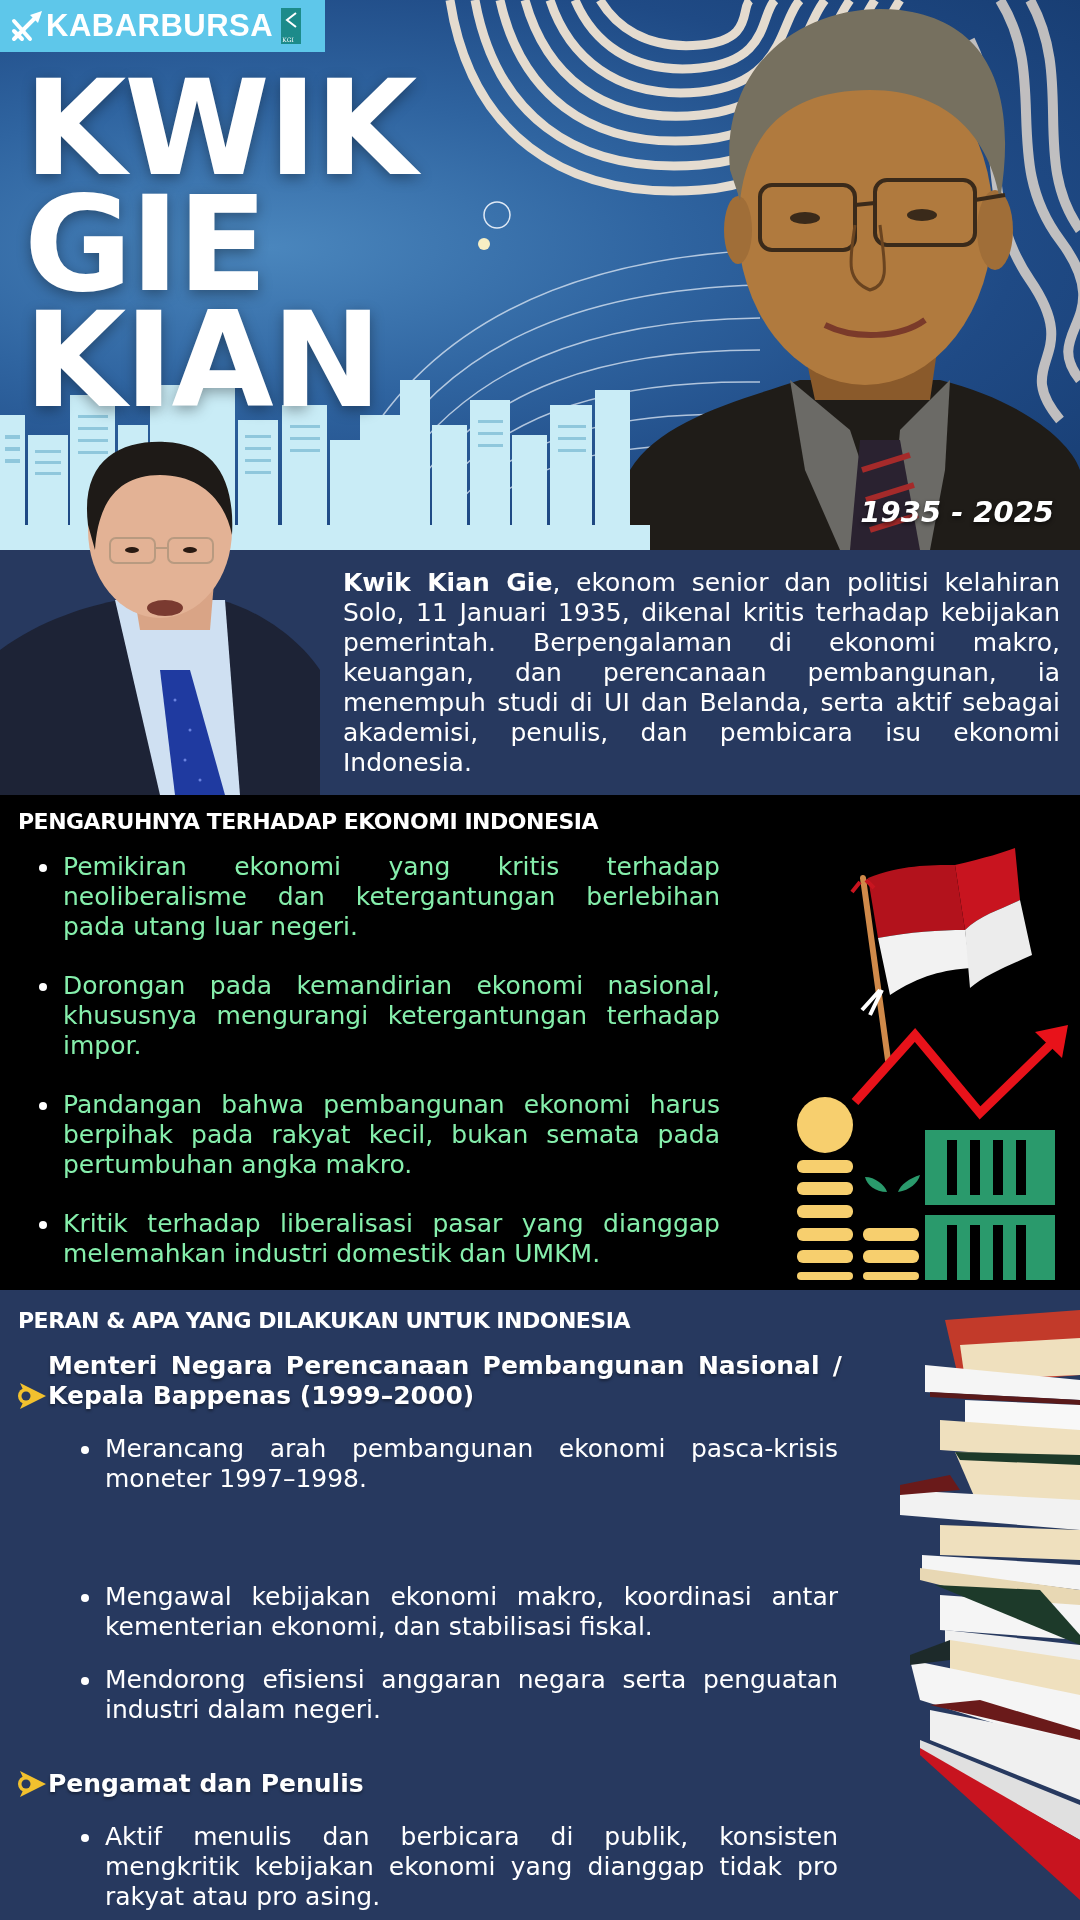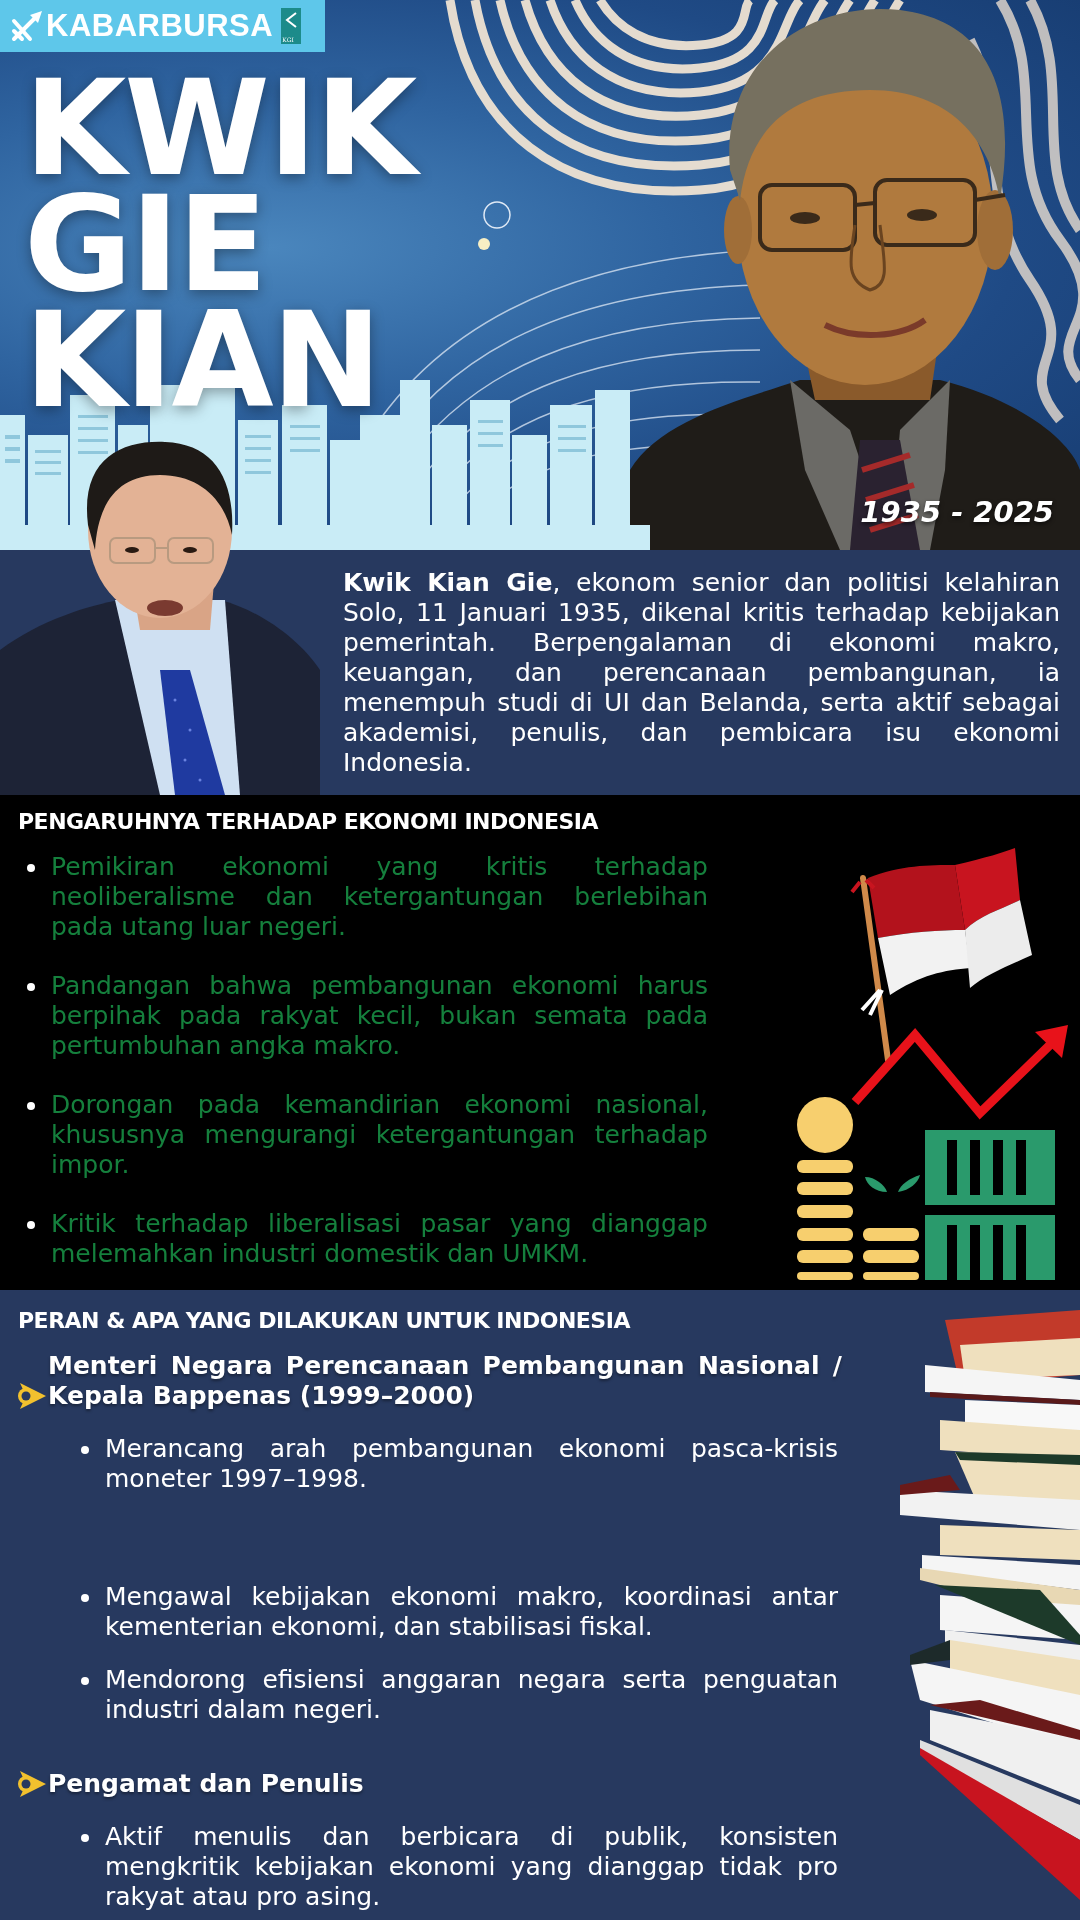--- a/index.html
+++ b/index.html
@@ -53,21 +53,21 @@
     .bio-text b { font-weight: bold; }
 
     
     .influence {
       position: absolute; left: 0; top: 795px; width: 1080px; height: 495px; background: #000;
     }
     .section-heading {
       position: absolute; left: 18px; color: #fff; font-weight: bold; font-size: 22px; letter-spacing: -0.5px;
     }
     .bullets {
-      position: absolute; left: 24px; width: 684px; list-style: none; color: #15803d;
+      position: absolute; left: 36px; width: 684px; list-style: none; color: #86efac;
     }
     .bullets li {
       position: relative; padding-left: 27px; font-size: 25px; line-height: 30px; text-align: justify; margin-bottom: 29px;
     }
     .bullets li::before {
       content: ""; position: absolute; left: 3px; top: 12px; width: 8px; height: 8px; border-radius: 50%; background: #fff;
     }
     .econ-illus { position: absolute; left: 770px; top: 820px; width: 300px; height: 460px; }
 
     
@@ -263,22 +263,22 @@
     <ellipse cx="165" cy="178" rx="18" ry="8" fill="#7a3a30"></ellipse>
   </svg>
 </div>
 
 <p class="bio-text"><b>Kwik Kian Gie</b><span>, ekonom senior dan politisi kelahiran Solo, 11 Januari 1935, dikenal kritis terhadap kebijakan pemerintah. Berpengalaman di ekonomi makro, keuangan, dan perencanaan pembangunan, ia menempuh studi di UI dan Belanda, serta aktif sebagai akademisi, penulis, dan pembicara isu ekonomi Indonesia.</span></p>
 
 <section class="influence">
   <h2 class="section-heading" style="top: 14px;">PENGARUHNYA TERHADAP EKONOMI INDONESIA</h2>
   <ul class="bullets" style="top: 57px;">
     <li>Pemikiran ekonomi yang kritis terhadap neoliberalisme dan ketergantungan berlebihan pada utang luar negeri.</li>
+    <li>Dorongan pada kemandirian ekonomi nasional, khususnya mengurangi ketergantungan terhadap impor.</li>
     <li>Pandangan bahwa pembangunan ekonomi harus berpihak pada rakyat kecil, bukan semata pada pertumbuhan angka makro.</li>
-    <li>Dorongan pada kemandirian ekonomi nasional, khususnya mengurangi ketergantungan terhadap impor.</li>
     <li>Kritik terhadap liberalisasi pasar yang dianggap melemahkan industri domestik dan UMKM.</li>
   </ul>
 </section>
 
 <svg class="econ-illus" viewBox="0 0 300 460">
 
   <line x1="93" y1="58" x2="118" y2="240" stroke="#d08a4a" stroke-width="6" stroke-linecap="round"></line>
 
   <g>
     <path d="M98 58 C 130 45, 160 45, 185 45 L 195 110 C 170 110, 140 112, 108 118 Z" fill="#b3121c"></path>

